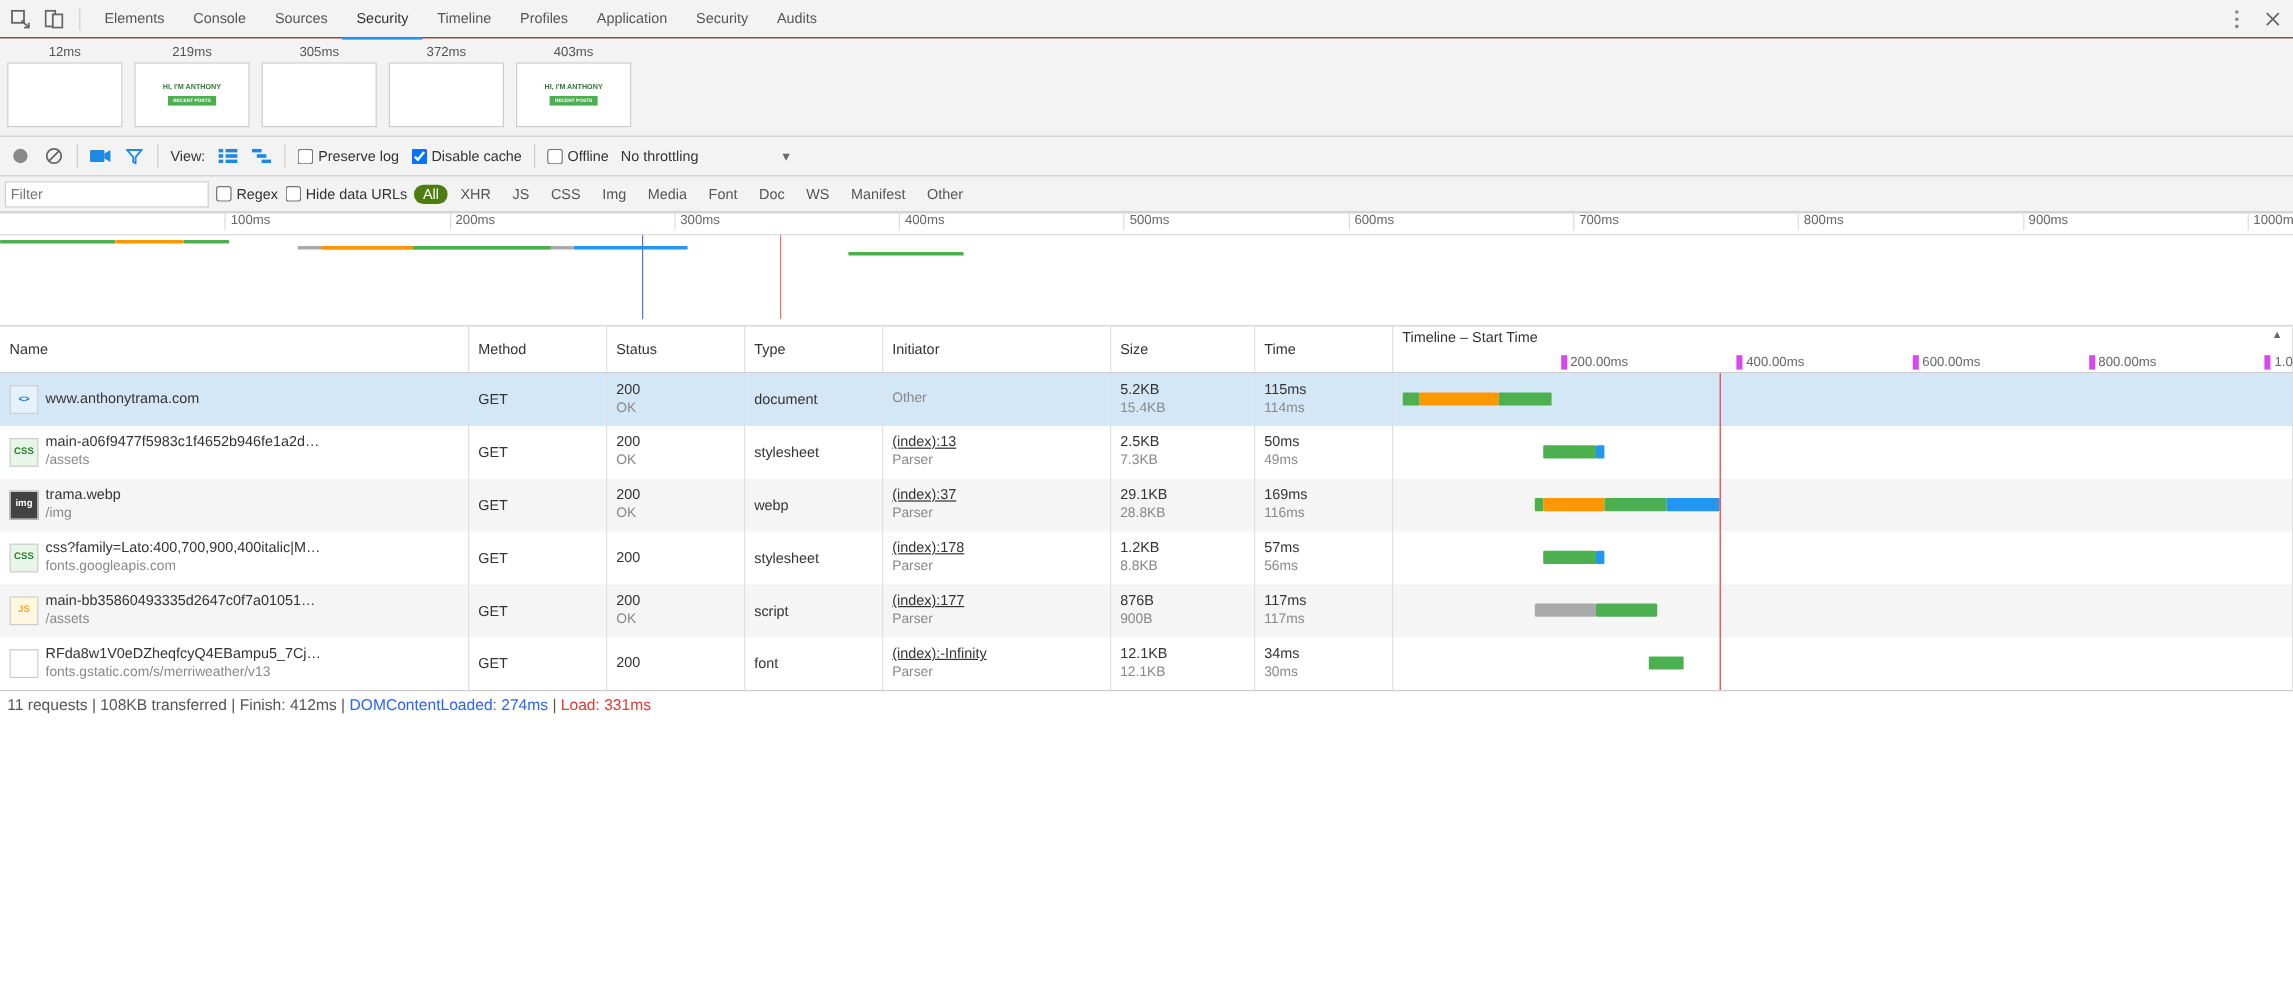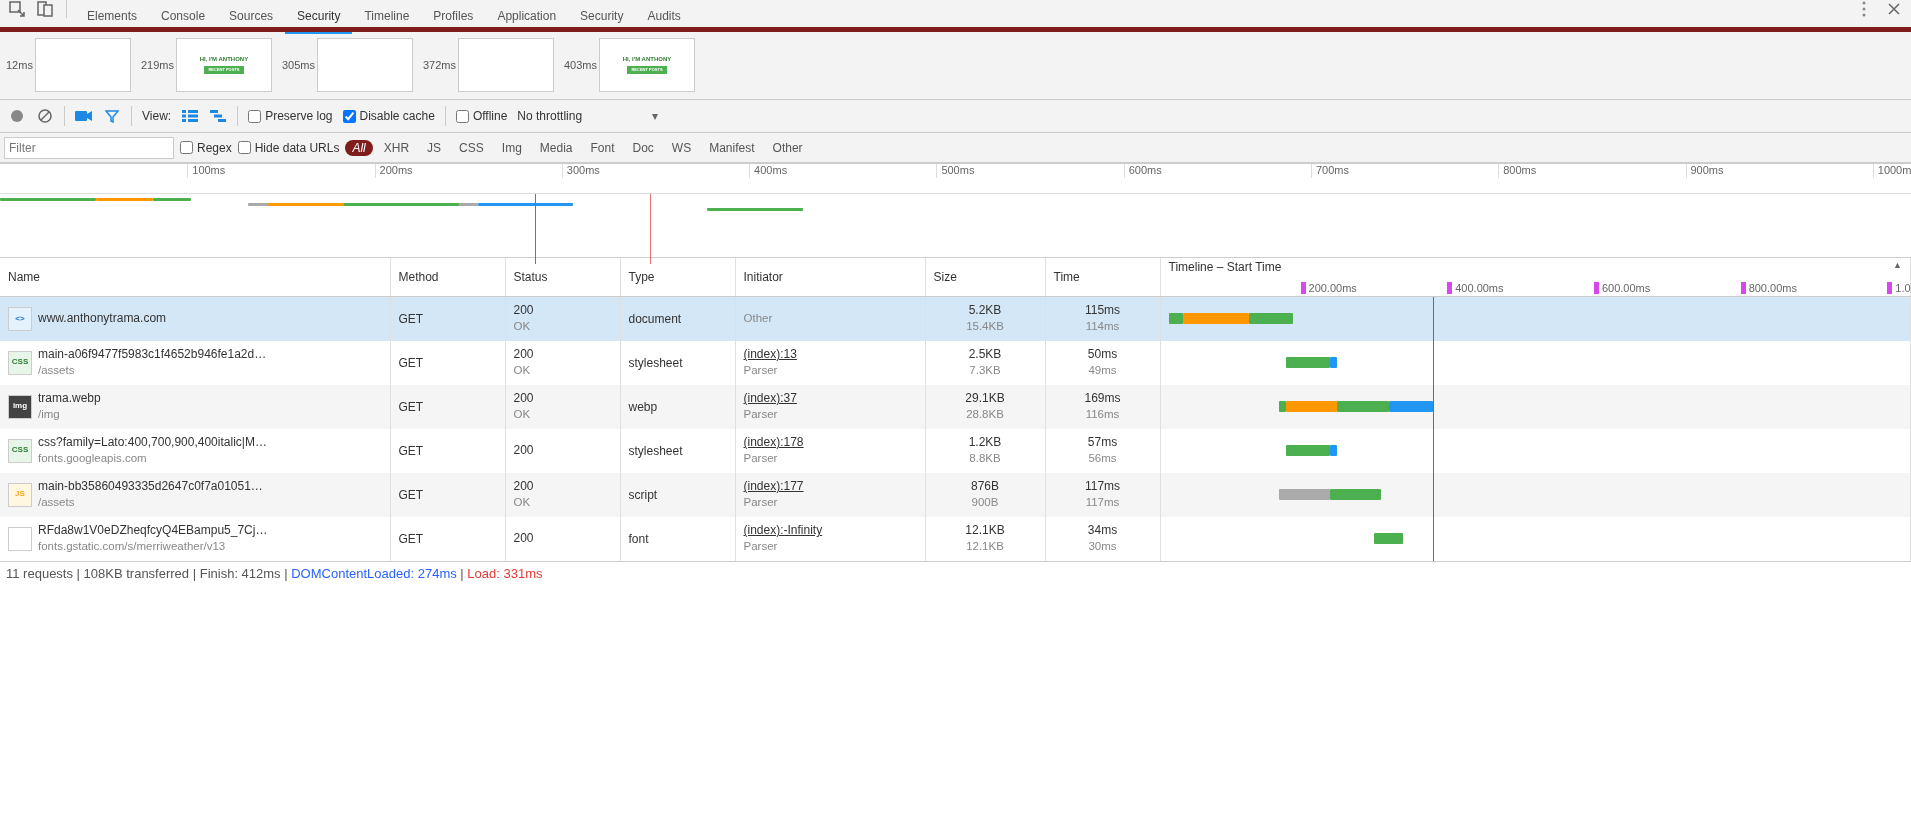--- a/index.html
+++ b/index.html
@@ -1,53 +1,53 @@
 <!DOCTYPE html>
 <html><head>
 <meta charset="utf-8">
 <style>
 * { margin:0; padding:0; box-sizing:border-box; }
 body { font-family:-apple-system,"Helvetica Neue",Arial,sans-serif; font-size:12px; color:#333; background:#fff; width:1911px; height:820px; overflow:hidden; }
 .panel-top { background:#f3f3f3; border-bottom:1px solid #ccc; }
-.tabs { display:flex; align-items:flex-start; height:32px; padding:0 8px; border-bottom:5px solid #7f1d1d; }
+.tabs { display:flex; align-items:center; height:32px; padding:0 8px; border-bottom:1px solid #7f1d1d; }
 .tab-icons { display:flex; gap:10px; align-items:center; margin-right:12px; }
 .ico-btn { width:18px; height:18px; display:flex; align-items:center; justify-content:center; cursor:pointer; }
 .tab { padding:0 12px; line-height:32px; cursor:pointer; color:#555; }
 .tab.active { color:#333; border-bottom:2px solid #2196f3; }
 .tabs-right { margin-left:auto; display:flex; gap:12px; align-items:center; }
 .filmstrip { display:flex; gap:10px; padding:6px 6px; border-bottom:1px solid transparent; }
-.frame { display:flex; align-items:center; gap:2px; }
+.frame { display:flex; flex-direction:column; align-items:center; gap:2px; }
 .frame-label { font-size:11px; color:#555; }
 .frame-thumb { width:96px; height:54px; border:1px solid #ccc; background:#fff; display:flex; flex-direction:column; align-items:center; justify-content:center; font-size:6px; color:#2e7d32; font-weight:bold; }
 .frame-thumb .bar { width:40px; height:8px; background:#4caf50; margin-top:4px; }
 .toolbar { display:flex; align-items:center; height:34px; padding:0 8px; gap:10px; border-top:1px solid #ccc; border-bottom:1px solid #ccc; }
 .toolbar .sep { width:1px; height:20px; background:#ccc; }
 .chk { display:flex; align-items:center; gap:4px; cursor:pointer; }
 .chk input { width:13px; height:13px; }
 .filterbar { display:flex; align-items:center; height:30px; padding:0 4px; gap:6px; border-bottom:1px solid #ccc; }
 .filterbar input[type=text] { width:170px; height:22px; border:1px solid #ccc; padding:0 4px; font-size:12px; }
 .pill { padding:1px 7px; border-radius:9px; cursor:pointer; color:#555; }
-.pill.active { background:#7f1d1d; color:#fff;font-style:italic; }
+.pill.active { background:#4d7c0f; color:#fff; }
 .overview { height:94px; border-bottom:1px solid #ccc; position:relative; background:#fff; }
-.ov-ticks { position:relative; height:30px; border-bottom:1px solid #ddd; }
+.ov-ticks { position:relative; height:18px; border-bottom:1px solid #ddd; }
 .ov-tick { position:absolute; top:0; font-size:11px; color:#666; border-left:1px solid #ddd; height:14px; padding-left:4px; }
 .ov-area { position:relative; height:70px; }
 .ov-bar { position:absolute; height:3px; border-radius:1px; }
 .ov-line { position:absolute; top:0; bottom:0; width:1px; }
 
 .net-table { width:100%; border-collapse:collapse; table-layout:fixed; }
 .net-table th { text-align:left; font-weight:normal; padding:6px 8px; border-right:1px solid #e0e0e0; border-bottom:1px solid #ccc; background:#fff; font-size:12px; color:#333; }
 .net-table td { padding:4px 8px; border-right:1px solid #e0e0e0; vertical-align:middle; font-size:12px; height:44px; }
 .net-table tbody tr.odd { background:#f5f5f5; }
 .net-table tbody tr.even { background:#fff; }
 .net-table tbody tr.selected { background:#d4e7f7; }
 .tight { line-height:1.3; }
 .sub { color:#888; font-size:11.5px; }
 .link { color:#333; text-decoration:underline; cursor:pointer; }
-.num { text-align:center; }
+.num { text-align:left; }
 .wf-head { position:relative; height:100%; }
 .wf-tick { position:absolute; top:22px; font-size:11px; color:#666; border-left:5px solid #d946ef; height:12px; padding-left:3px; }
 .wf-cell { position:relative; height:16px; }
 .wf-seg { position:absolute; height:11px; top:2px; border-radius:1px; }
 .wf-cell .redline { position:absolute; top:-14px; bottom:-14px; width:1px; background:#e53935; }
 .icon-box { width:24px; height:24px; border:1px solid #ccc; background:#eee; display:inline-flex; align-items:center; justify-content:center; font-size:8px; font-weight:bold; margin-right:6px; vertical-align:middle; }
 .name-wrap { display:flex; align-items:center; }
 .status-row { border-top:1px solid #ccc; padding:4px 6px; font-size:13px; color:#555; }
 .status-row .dcl { color:#2962ff; }
 .status-row .ld { color:#e53935; }

